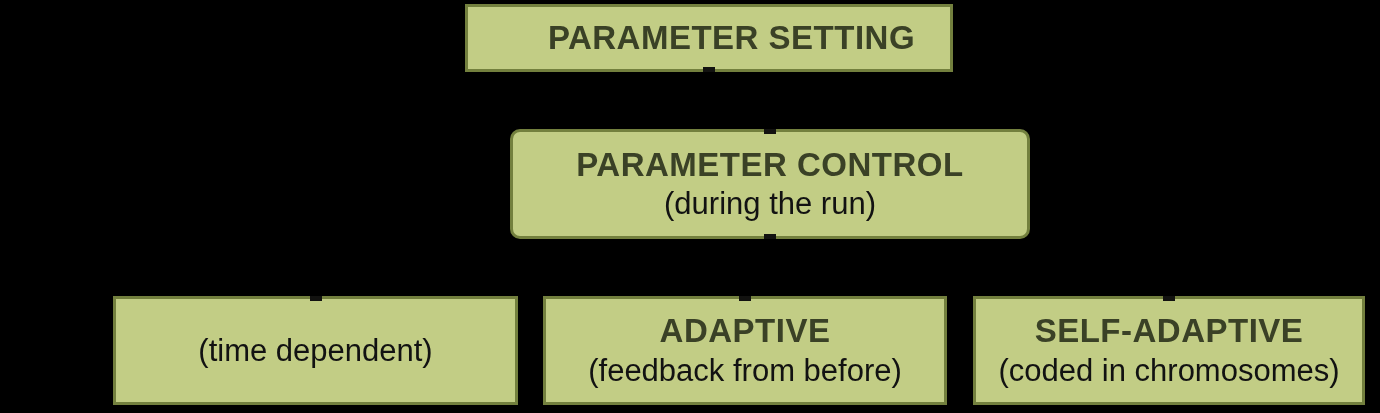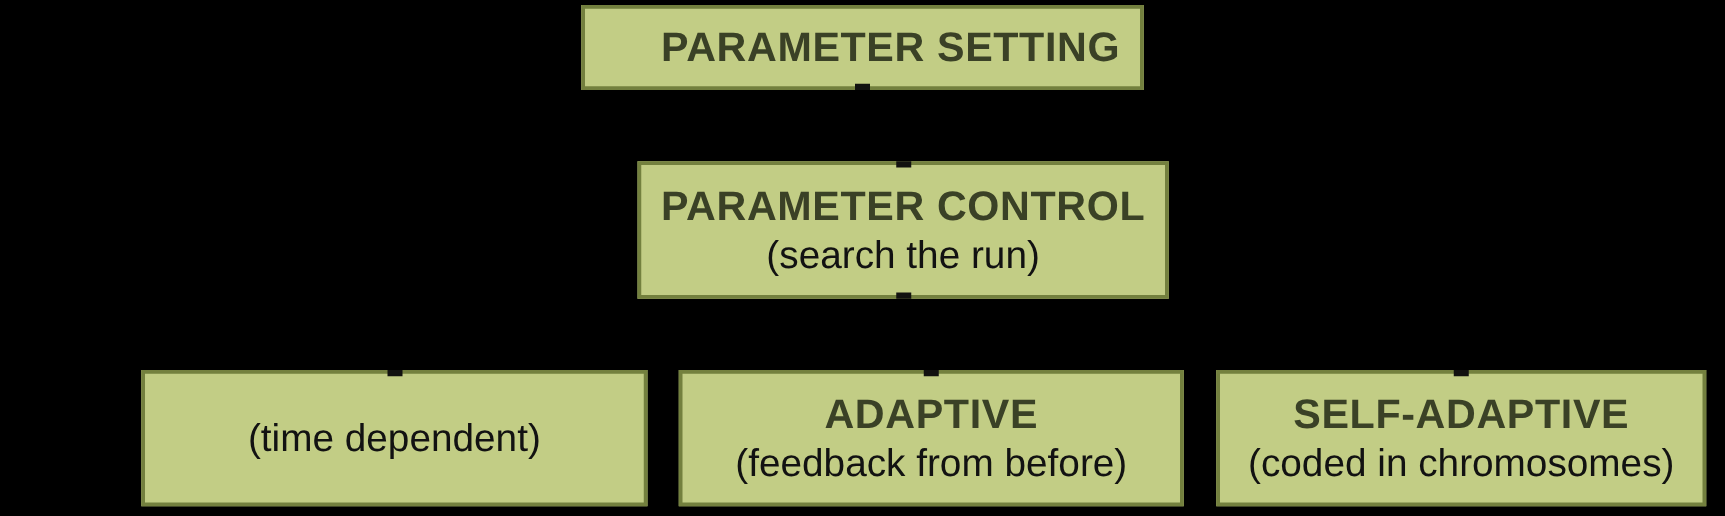--- a/index.html
+++ b/index.html
@@ -35,23 +35,23 @@
     white-space: nowrap;
   }
   .node .subtitle {
     font-weight: normal;
     font-size: 31px;
     line-height: 1.22;
     color: var(--subtitle, #121212);
     white-space: nowrap;
   }
   
-  #node-parameter-setting { left: 465px; top: 4px;   width: 450px; height: 68px; padding-left: 45px;  }
+  #node-parameter-setting { left: 465px; top: 4px;   width: 488px; height: 68px; padding-left: 45px;  }
   #node-parameter-tuning  { left: 4px;   top: 129px; width: 477px; height: 110px; }
-  #node-parameter-control { left: 510px; top: 129px; width: 425px; height: 110px; }
+  #node-parameter-control { left: 510px; top: 129px; width: 520px; height: 110px; border-radius: 10px; }
   #node-deterministic     { left: 113px; top: 296px; width: 405px; height: 109px; }
   #node-adaptive          { left: 543px; top: 296px; width: 404px; height: 109px; }
   #node-self-adaptive     { left: 973px; top: 296px; width: 392px; height: 109px; align-items: center; }
   
   .stub {
     position: absolute;
     width: 12px;
     height: 5px;
     background: #121210;
     transform: translateX(-50%);
@@ -66,21 +66,21 @@
 
   <div class="node" id="node-parameter-setting">
     <span class="title">PARAMETER SETTING</span>
     <span class="stub bottom" style="left:50%;"></span>
   </div>
 
 
   <div class="node" id="node-parameter-control">
     <span class="stub top" style="left:50%;"></span>
     <span class="title">PARAMETER CONTROL</span>
-    <span class="subtitle">(search the run)</span>
+    <span class="subtitle">(during the run)</span>
     <span class="stub bottom" style="left:50%;"></span>
   </div>
 
   <div class="node" id="node-deterministic">
     <span class="stub top" style="left:50%;"></span>
     <span class="subtitle">(time dependent)</span>
   </div>
 
   <div class="node" id="node-adaptive">
     <span class="stub top" style="left:50%;"></span>

